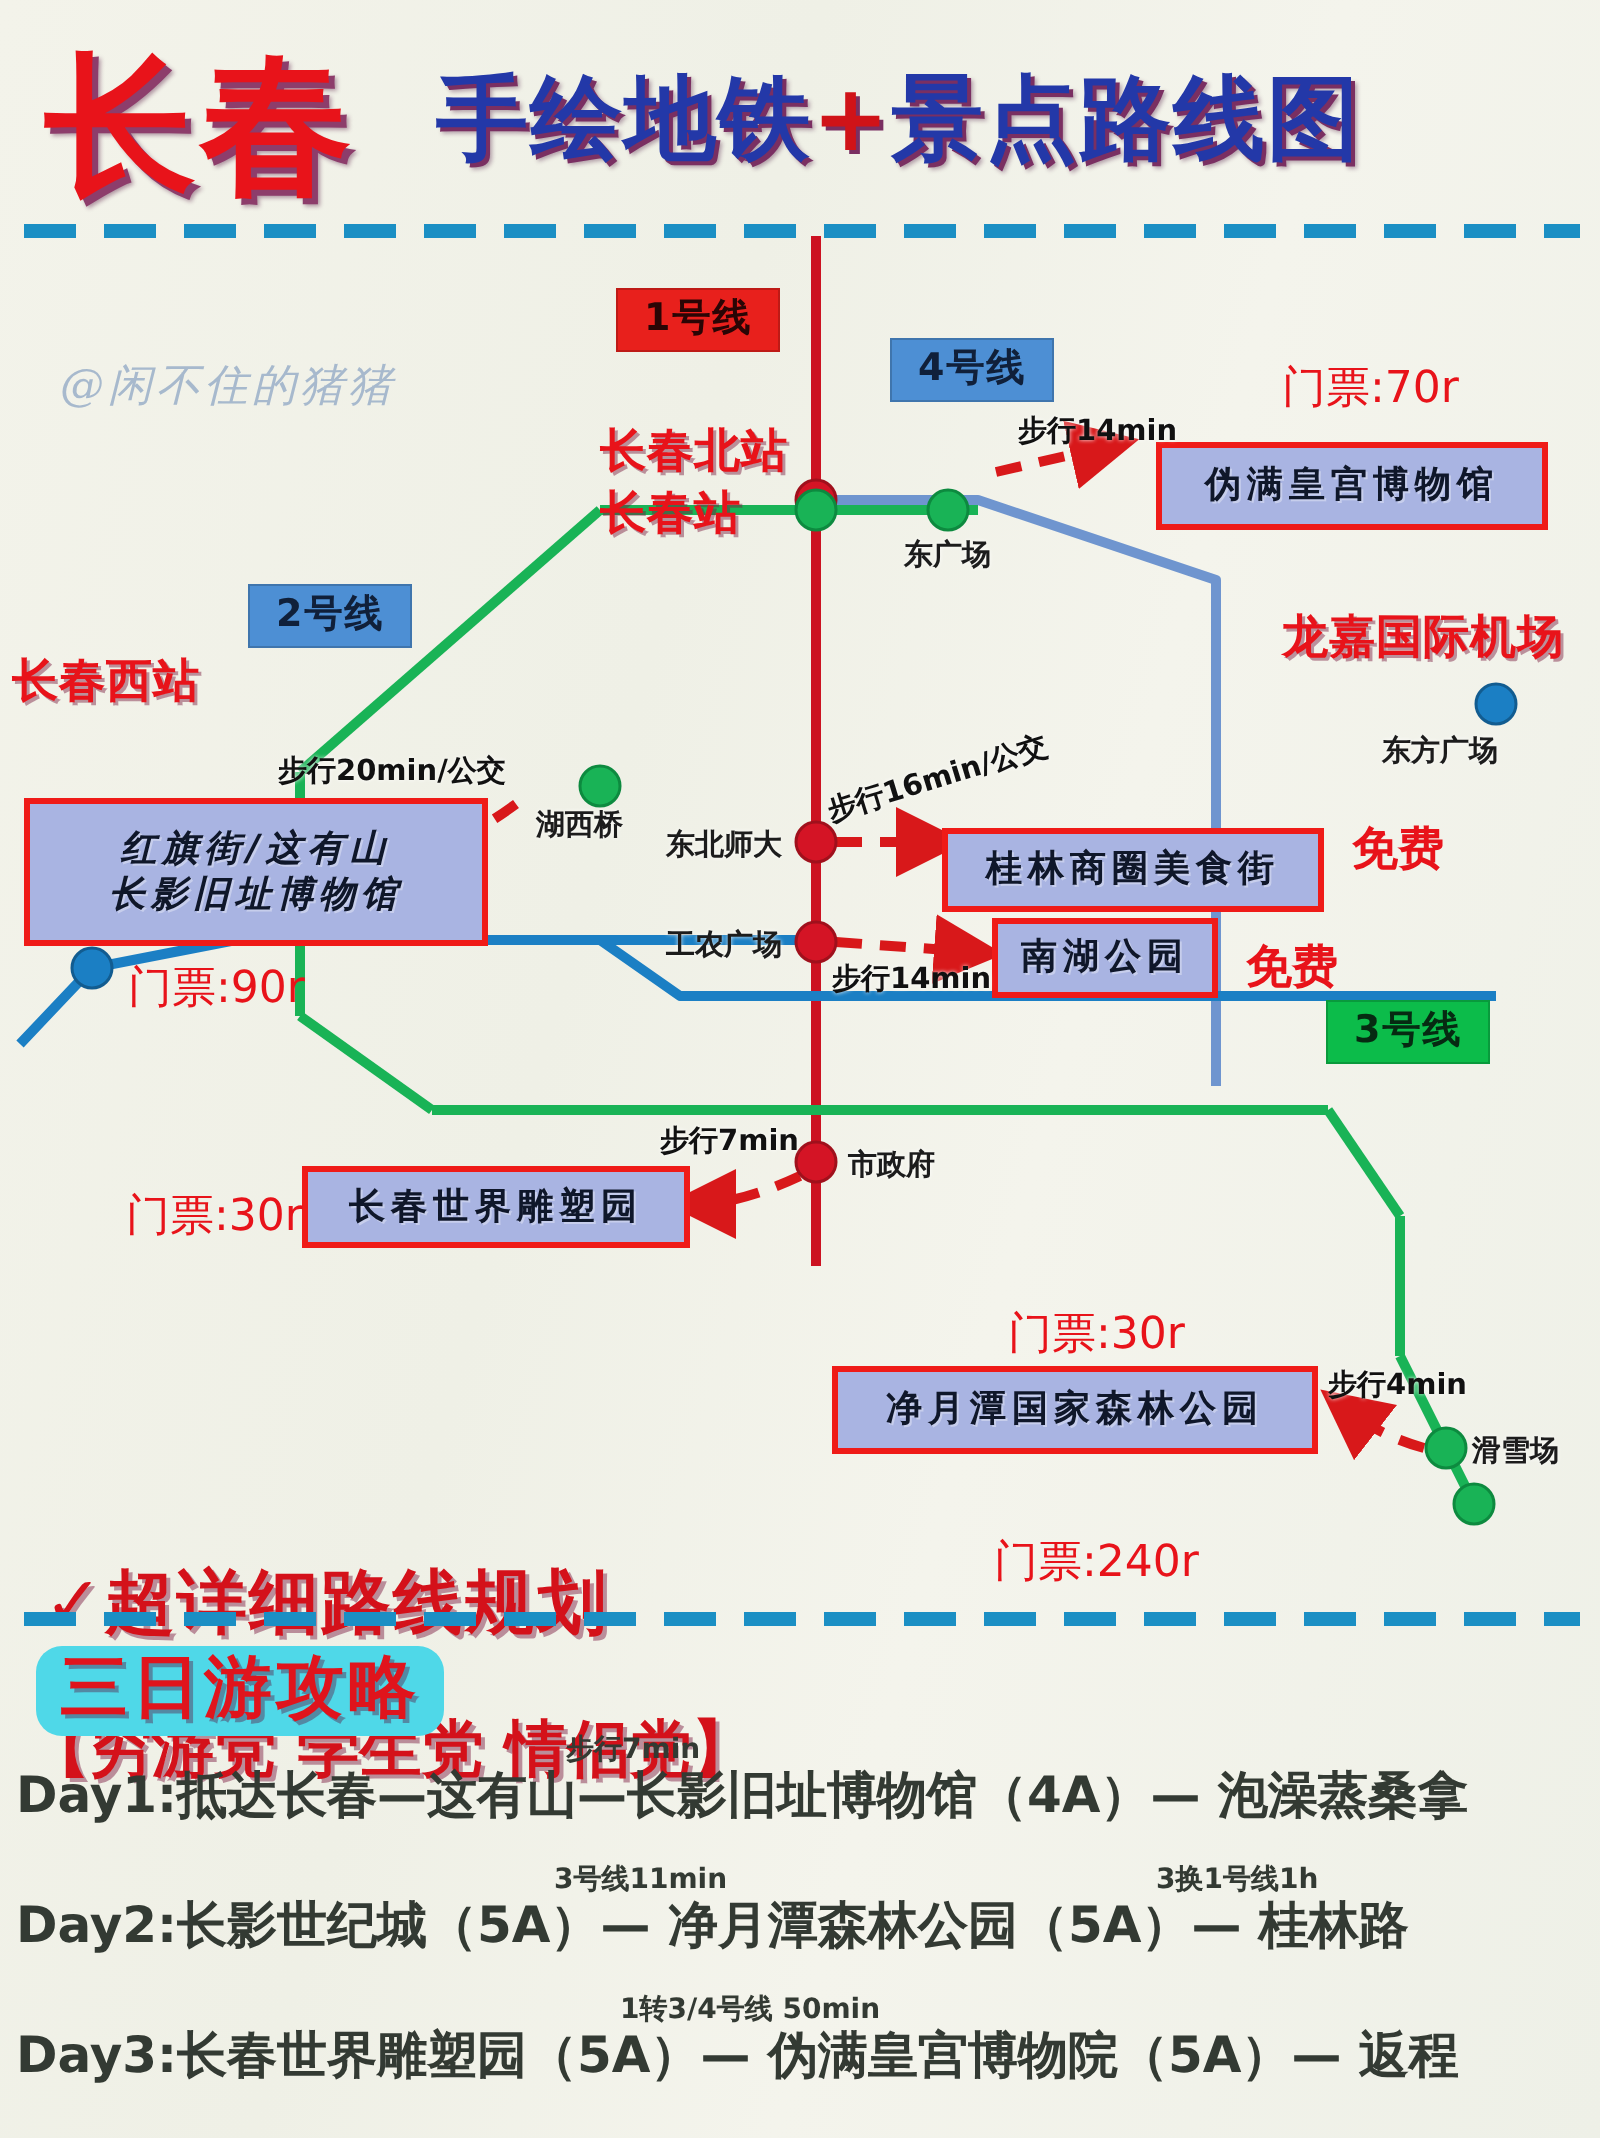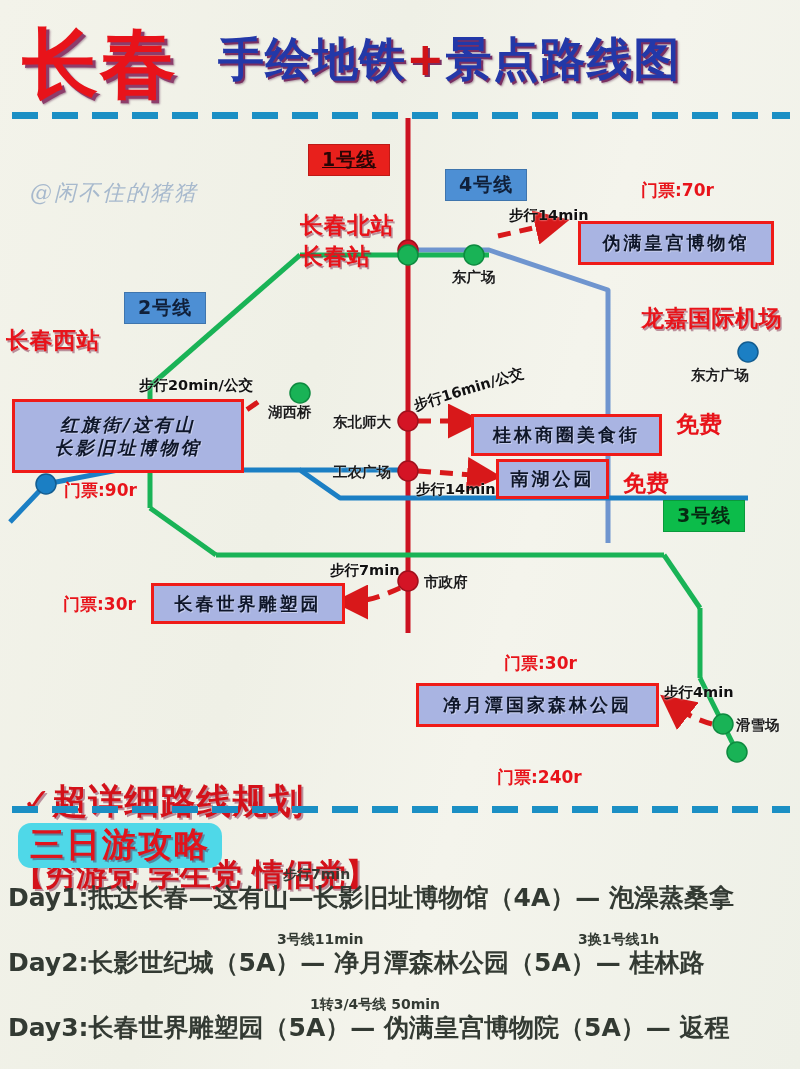--- a/index.html
+++ b/index.html
@@ -59,21 +59,21 @@
 
   
   .abox{position:absolute;background:#a9b4e2;border:3.5px solid #ef1b18;
         display:flex;flex-direction:column;align-items:center;justify-content:center;
         box-sizing:border-box;padding:2px 8px;}
   .abox span{font-size:18px;font-weight:bold;color:#0f172a;letter-spacing:3px;
              white-space:nowrap;line-height:1.28;
              text-shadow:1px 1px 0 rgba(255,255,255,.35);}
 
   
-  .price{position:absolute;font-size:17px;font-weight:bold;color:#e8131a;white-space:nowrap;}
+  .price{position:absolute;font-size:22px;font-weight:normal;color:#e8131a;white-space:nowrap;}
   .free{position:absolute;font-size:23px;font-weight:bold;color:#e8131a;white-space:nowrap;text-align:center;}
 
   
   .walk{position:absolute;font-size:14.5px;font-weight:bold;color:#111;white-space:nowrap;
         text-shadow:0 0 2px rgba(255,255,255,.95);}
   .walk.rot{transform:rotate(-17deg);transform-origin:left bottom;}
 
   
   .wm{position:absolute;left:30px;top:182px;font-size:22px;color:#9bb0c9;
       font-style:italic;font-family:"DejaVu Serif","Liberation Serif",serif;
@@ -151,21 +151,21 @@
       <circle cx="300" cy="275" r="10" fill="#19b356" stroke="#0d8a3f" stroke-width="1.5"></circle>
       <circle cx="408" cy="303" r="10" fill="#d41425" stroke="#a0101c" stroke-width="1.5"></circle>
       <circle cx="408" cy="353" r="10" fill="#d41425" stroke="#a0101c" stroke-width="1.5"></circle>
       <circle cx="408" cy="463" r="10" fill="#d41425" stroke="#a0101c" stroke-width="1.5"></circle>
       <circle cx="723" cy="606" r="10" fill="#19b356" stroke="#0d8a3f" stroke-width="1.5"></circle>
       <circle cx="737" cy="634" r="10" fill="#19b356" stroke="#0d8a3f" stroke-width="1.5"></circle>
     </svg>
 
     <div class="wm" style="left:30px;top:60px;">@闲不住的猪猪</div>
 
-    <div class="badge b-red" style="left:308px;top:26px;text-decoration:underline;">1号线</div>
+    <div class="badge b-red" style="left:308px;top:26px;">1号线</div>
     <div class="badge b-blue" style="left:124px;top:174px;">2号线</div>
     <div class="badge b-blue" style="left:445px;top:51px;">4号线</div>
     <div class="badge b-green" style="left:663px;top:382px;">3号线</div>
 
     <div class="bigred" style="left:300px;top:92px;">长春北站</div>
     <div class="bigred" style="left:300px;top:123px;">长春站</div>
     <div class="bigred" style="left:6px;top:207px;">长春西站</div>
     <div class="bigred" style="left:641px;top:185px;">龙嘉国际机场</div>
 
     <div class="stn" style="left:452px;top:150px;">东广场</div>

